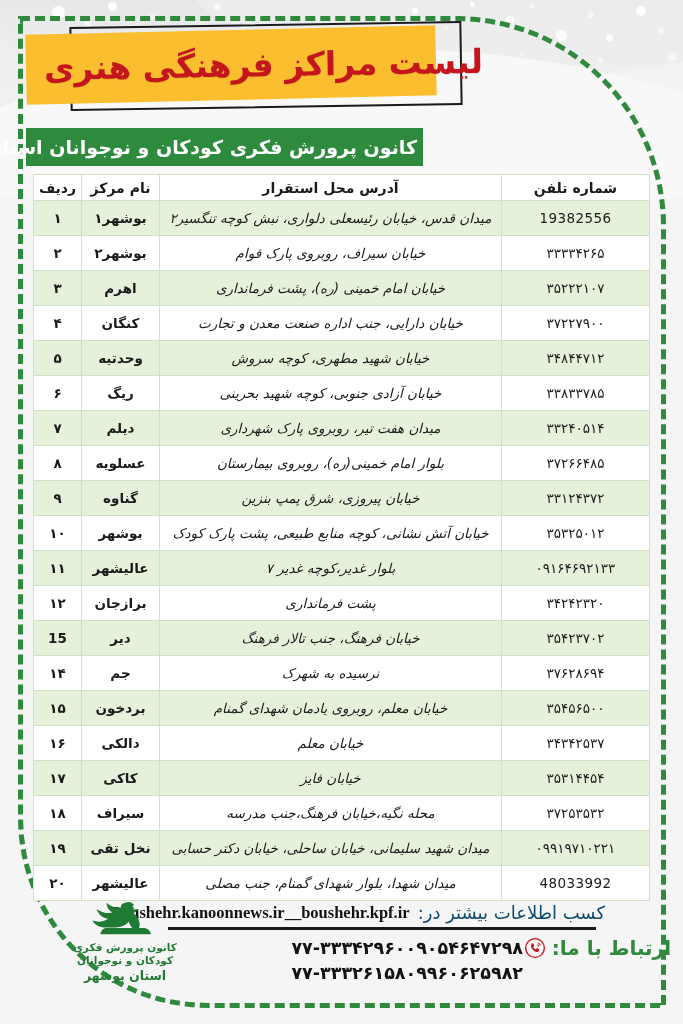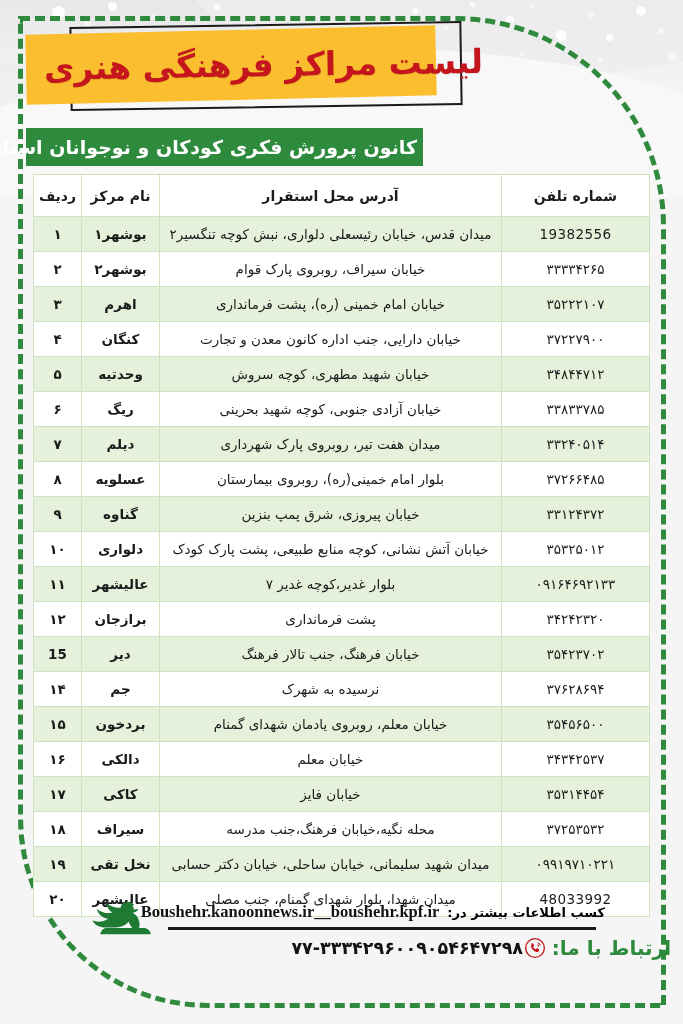--- a/index.html
+++ b/index.html
@@ -137,54 +137,54 @@
   table.centers th,
   table.centers td{
     border:1px solid #cfe3c2;
     text-align:center;
     vertical-align:middle;
     color:#1b1b1b;
     font-size:13.5px;
     padding:0 4px;
   }
   table.centers thead th{
-    height:42px;
+    height:26px;
     background:#ffffff;
     font-weight:bold;
     font-size:14px;
     letter-spacing:-0.6px;
   }
   table.centers tbody tr{ height:35px; }
   table.centers tbody tr.alt td{ background:#e6f1dc; }
   table.centers tbody tr.plain td{ background:#ffffff; }
 
   col.c-row   { width:48px;  }
   col.c-name  { width:78px;  }
   col.c-addr  { width:calc(100% - 48px - 78px - 148px); }
   col.c-phone { width:148px; }
 
   td.cell-row   { font-weight:bold; font-size:13.5px; }
   td.cell-name  { font-weight:bold; font-size:14px; letter-spacing:-.4px;}
-  td.cell-addr  { font-size:14px; letter-spacing:-.3px; }
+  td.cell-addr  { font-size:14px; letter-spacing:-.3px;font-style:italic; }
   td.cell-phone { font-size:14.5px; letter-spacing:.4px; direction:ltr; }
 
   
   .footer{
     position:absolute;
     left:0; top:900px;
     width:683px; height:124px;
   }
   .footer-site-row{
     position:absolute;
     right:78px; top:2px;
     display:flex; align-items:center; gap:8px;
     direction:rtl;
   }
   .footer-site-label{
-    font-size:13px; font-weight:bold; color:#000000;
+    font-size:18px; font-weight:normal; color:#0c4a6e;
     white-space:nowrap; letter-spacing:-.4px;
   }
   .footer-site-url{
     font-size:16.5px; font-weight:bold; color:#131313;
     direction:ltr; white-space:nowrap;
     font-family:"Liberation Serif","DejaVu Serif",serif;
   }
   .footer-rule{
     position:absolute;
     left:168px; top:27px;
@@ -318,21 +318,21 @@
             <td class="cell-row">۲</td>
           </tr>
           <tr class="alt">
             <td class="cell-phone">۳۵۲۲۲۱۰۷</td>
             <td class="cell-addr">خیابان امام خمینی (ره)، پشت فرمانداری</td>
             <td class="cell-name">اهرم</td>
             <td class="cell-row">۳</td>
           </tr>
           <tr class="plain">
             <td class="cell-phone">۳۷۲۲۷۹۰۰</td>
-            <td class="cell-addr">خیابان دارایی، جنب اداره کانون معدن و تجارت</td>
+            <td class="cell-addr">خیابان دارایی، جنب اداره صنعت معدن و تجارت</td>
             <td class="cell-name">کنگان</td>
             <td class="cell-row">۴</td>
           </tr>
           <tr class="alt">
             <td class="cell-phone">۳۴۸۴۴۷۱۲</td>
             <td class="cell-addr">خیابان شهید مطهری، کوچه سروش</td>
             <td class="cell-name">وحدتیه</td>
             <td class="cell-row">۵</td>
           </tr>
           <tr class="plain">
@@ -355,21 +355,21 @@
           </tr>
           <tr class="alt">
             <td class="cell-phone">۳۳۱۲۴۳۷۲</td>
             <td class="cell-addr">خیابان پیروزی، شرق پمپ بنزین</td>
             <td class="cell-name">گناوه</td>
             <td class="cell-row">۹</td>
           </tr>
           <tr class="plain">
             <td class="cell-phone">۳۵۳۲۵۰۱۲</td>
             <td class="cell-addr">خیابان آتش نشانی، کوچه منابع طبیعی، پشت پارک کودک</td>
-            <td class="cell-name">دلواری</td>
+            <td class="cell-name">بوشهر</td>
             <td class="cell-row">۱۰</td>
           </tr>
           <tr class="alt">
             <td class="cell-phone">۰۹۱۶۴۶۹۲۱۳۳</td>
             <td class="cell-addr">بلوار غدیر،کوچه غدیر ۷</td>
             <td class="cell-name">عالیشهر</td>
             <td class="cell-row">۱۱</td>
           </tr>
           <tr class="plain">
             <td class="cell-phone">۳۴۲۴۲۳۲۰</td>
@@ -445,24 +445,32 @@
         <path d="M8.2 7.2c.5-.5 1.2-.5 1.6 0l1 1.2c.3.4.3.9 0 1.3l-.6.7c-.1.2-.2.4 0 .7.5.9 1.3 1.7 2.2 2.2.3.2.5.1.7-.1l.7-.6c.4-.3.9-.3 1.3 0l1.2 1c.5.4.5 1.1 0 1.6l-.6.6c-.6.6-1.5.8-2.3.5-2.5-.9-4.8-3.2-5.7-5.7-.3-.8-.1-1.7.5-2.3z" fill="#c4161c"></path>
         <path d="M15.4 6.4a4.6 4.6 0 0 1 2.3 2.3" fill="none" stroke="#c4161c" stroke-width="1.1" stroke-linecap="round"></path>
         <path d="M14.8 8.6a2.6 2.6 0 0 1 1.3 1.3" fill="none" stroke="#c4161c" stroke-width="1.1" stroke-linecap="round"></path>
       </svg>
     </div>
 
     <div class="numbers">
       <div class="num-line">
         <span class="landline">۷۷-۳۳۳۴۲۹۶۰</span><span class="mobile">۰۹۰۵۴۶۴۷۲۹۸</span>
       </div>
+      <div class="num-line">
+        <span class="landline">۷۷-۳۳۳۲۶۱۵۸</span><span class="mobile">۰۹۹۶۰۶۲۵۹۸۲</span>
+      </div>
     </div>
   </div>
 
   <div class="logo-block">
     <svg class="logo-bird" viewBox="0 0 120 62">
       <path d="M60 3c5-2 11-1 14 3 2 3 1 6-1 8l9-1c-2 4-6 6-10 6 4 2 8 6 10 11 3 7 2 14-2 20-7-3-12-9-14-16-5 6-13 9-21 9H26c-8 0-15-4-19-11 9 3 18 2 26-3-9-1-16-7-19-16 8 6 17 8 26 6-6-3-10-9-10-16 7 6 15 9 23 8 0-4 2-7 7-8z" fill="#1f7a34"></path>
       <circle cx="74" cy="9" r="1.7" fill="#ffffff"></circle>
       <path d="M30 44h60c6 0 11 4 12 10H20c1-6 5-10 10-10z" fill="#1f7a34"></path>
     </svg>
+    <div class="logo-lines">
+      <div>کانون پرورش فکری</div>
+      <div>کودکان و نوجوانان</div>
+      <div class="big">استان بوشهر</div>
+    </div>
   </div>
 
 </div>
 
 </body></html>

